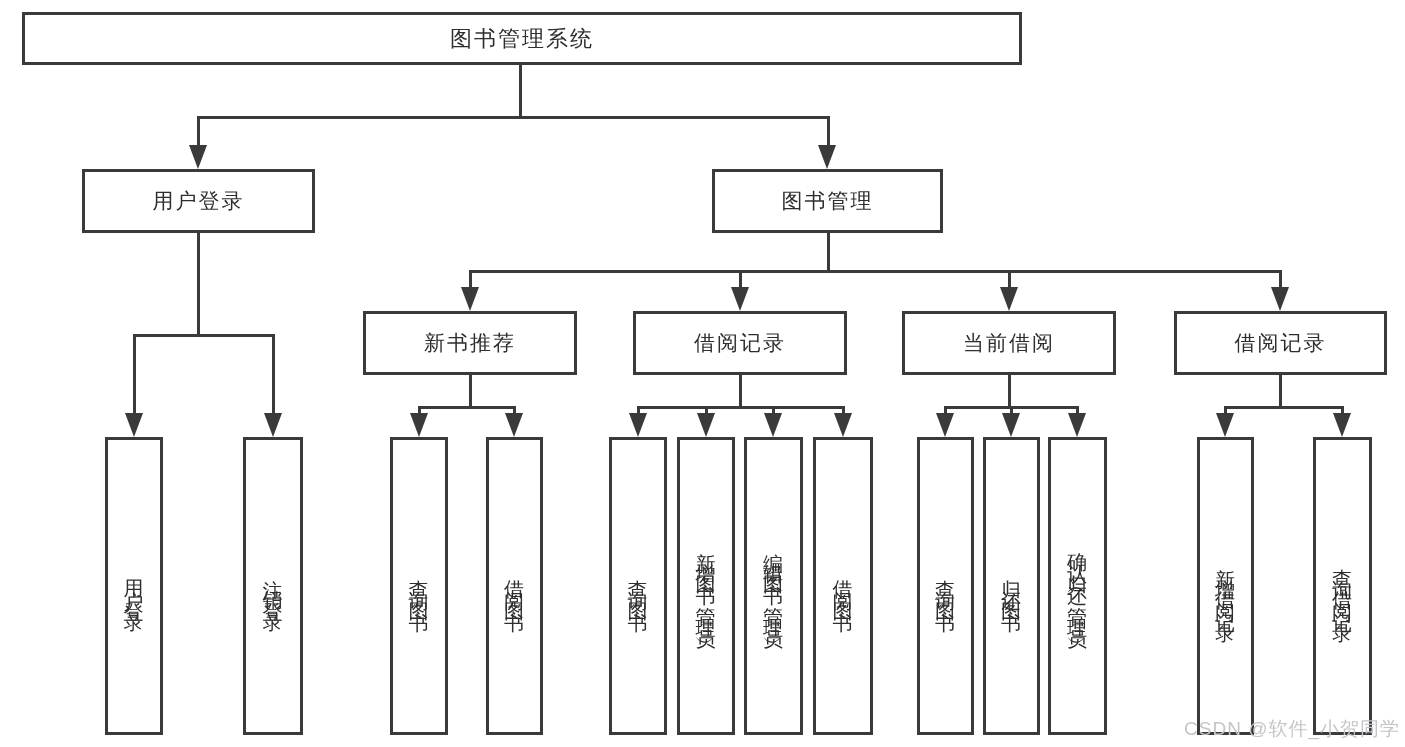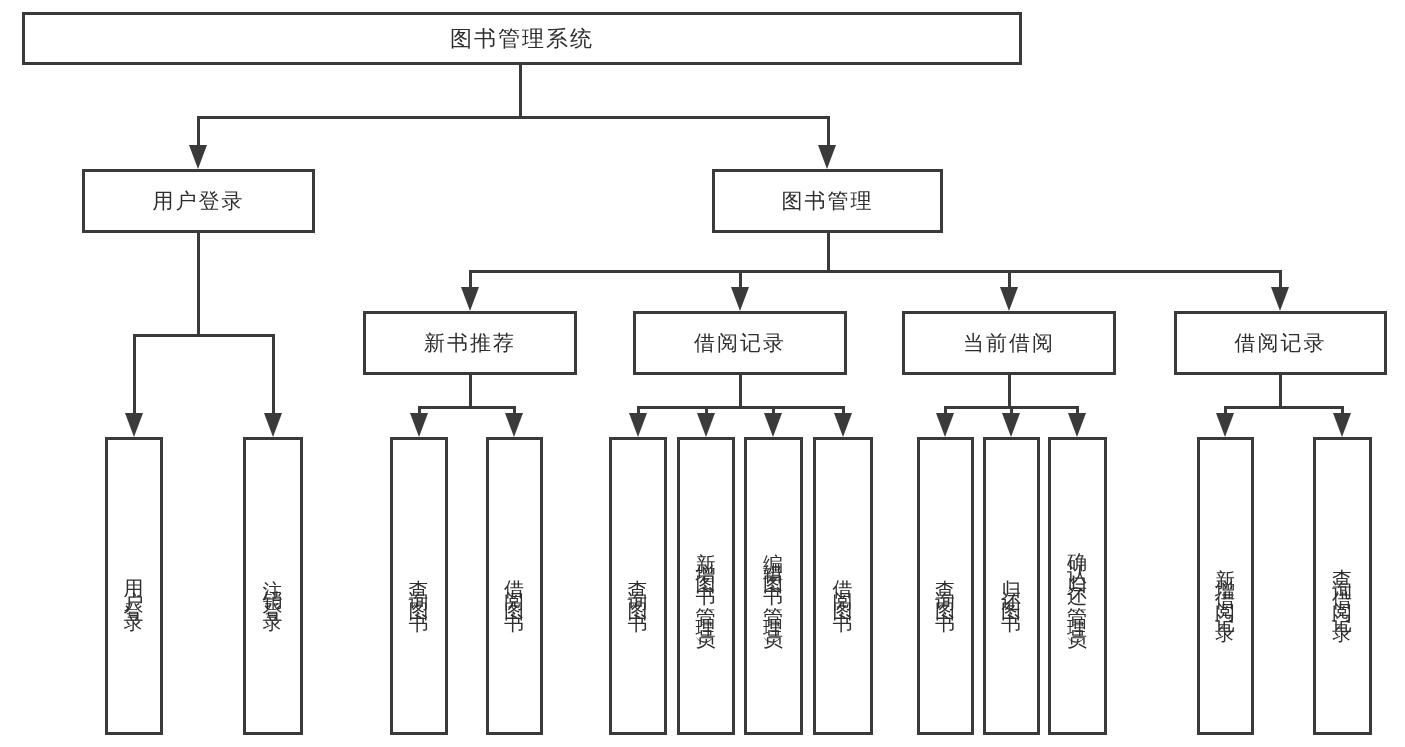--- a/index.html
+++ b/index.html
@@ -121,14 +121,15 @@
   <i class="vl" style="left:1076px;top:406px;height:10px"></i>
   <i class="ar" style="left:1068px;top:413px"></i>
 
   <i class="vl" style="left:1279px;top:375px;height:33px"></i>
   <i class="hl" style="left:1224px;top:406px;width:119px"></i>
   <i class="vl" style="left:1224px;top:406px;height:10px"></i>
   <i class="ar" style="left:1216px;top:413px"></i>
   <i class="vl" style="left:1341px;top:406px;height:10px"></i>
   <i class="ar" style="left:1333px;top:413px"></i>
 
+  <div class="wm">CSDN @软件_小贺同学</div>
 
 </div>
 
 </body></html>

